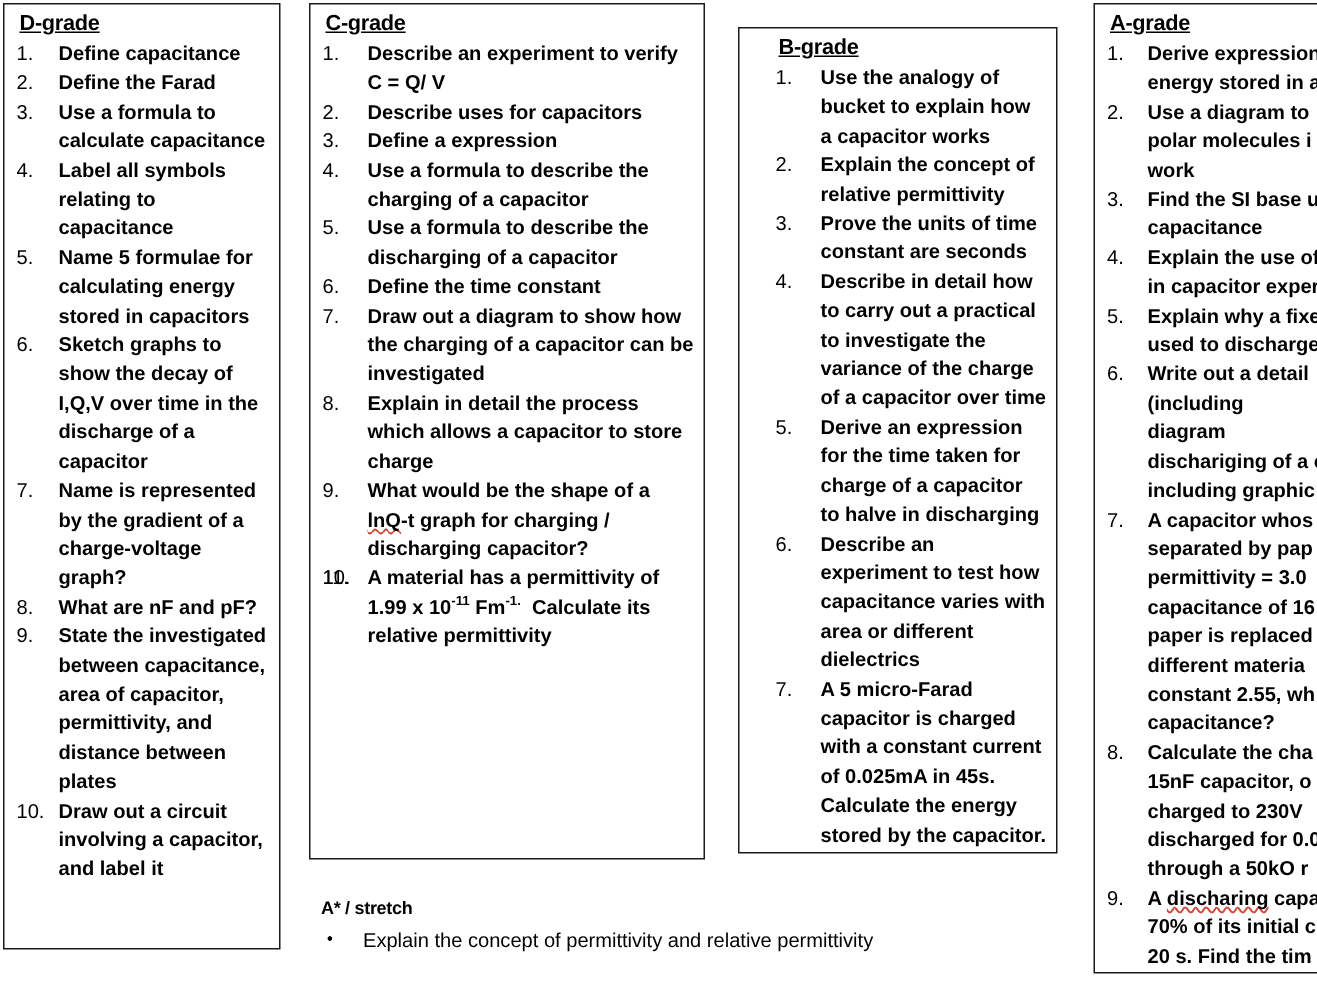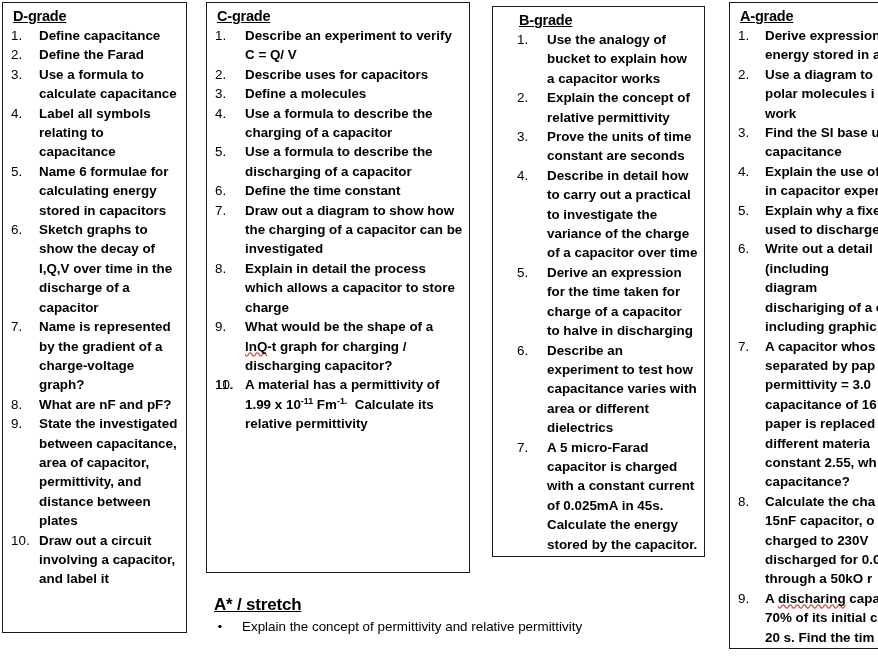--- a/index.html
+++ b/index.html
@@ -30,21 +30,21 @@
     position: absolute;
     box-sizing: border-box;
     border: 1.5px solid #1a1a1a;
     background: #ffffff;
     padding: 5px 6px 6px 8px;
     overflow: hidden;
   }
 
   #box-d { left: 2px;   top: 2px;  width: 185px; height: 631px; }
   #box-c { left: 206px; top: 2px;  width: 264px; height: 571px; }
-  #box-b { left: 492px; top: 6px;  width: 213px; height: 551px; padding-left: 24px; }
+  #box-b { left: 492px; top: 18px;  width: 213px; height: 551px; padding-left: 24px; }
   #box-a { left: 729px; top: 2px;  width: 162px; height: 647px; }
 
   .grade-title {
     font-weight: bold;
     font-size: 14.5px;
     line-height: 17px;
     text-decoration: underline;
     margin: 0 0 1px 2px;
     letter-spacing: -0.2px;
     white-space: nowrap;
@@ -94,23 +94,22 @@
 
   
   #stretch {
     position: absolute;
     left: 212px;
     top: 596px;
     width: 500px;
   }
   #stretch .stretch-title {
     font-weight: bold;
-    font-size: 17px;
+    font-size: 12px;
     line-height: 18px;
-    text-decoration: underline;
     margin: 0 0 2px 2px;
     letter-spacing: -0.2px;
   }
   ul.stretch-list {
     list-style: none;
     margin: 0;
     padding: 0;
     font-size: 13.4px;
     line-height: 21px;
   }
@@ -145,21 +144,21 @@
       <li>
           <span class="num">3.</span>
           <span class="txt">Use a formula to calculate capacitance</span>
         </li>
       <li>
           <span class="num">4.</span>
           <span class="txt">Label all symbols relating to capacitance</span>
         </li>
       <li>
           <span class="num">5.</span>
-          <span class="txt">Name 6 formulae for calculating energy stored in capacitors</span>
+          <span class="txt">Name 5 formulae for calculating energy stored in capacitors</span>
         </li>
       <li>
           <span class="num">6.</span>
           <span class="txt">Sketch graphs to show the decay of I,Q,V over time in the discharge of a capacitor</span>
         </li>
       <li>
           <span class="num">7.</span>
           <span class="txt">Name is represented by the gradient of a charge-voltage graph?</span>
         </li>
       <li>
@@ -183,21 +182,21 @@
       <li>
           <span class="num">1.</span>
           <span class="txt">Describe an experiment to verify C = Q/ V</span>
         </li>
       <li>
           <span class="num">2.</span>
           <span class="txt">Describe uses for capacitors</span>
         </li>
       <li>
           <span class="num">3.</span>
-          <span class="txt">Define a molecules</span>
+          <span class="txt">Define a expression</span>
         </li>
       <li>
           <span class="num">4.</span>
           <span class="txt">Use a formula to describe the charging of a capacitor</span>
         </li>
       <li>
           <span class="num">5.</span>
           <span class="txt">Use a formula to describe the discharging of a capacitor</span>
         </li>
       <li>

